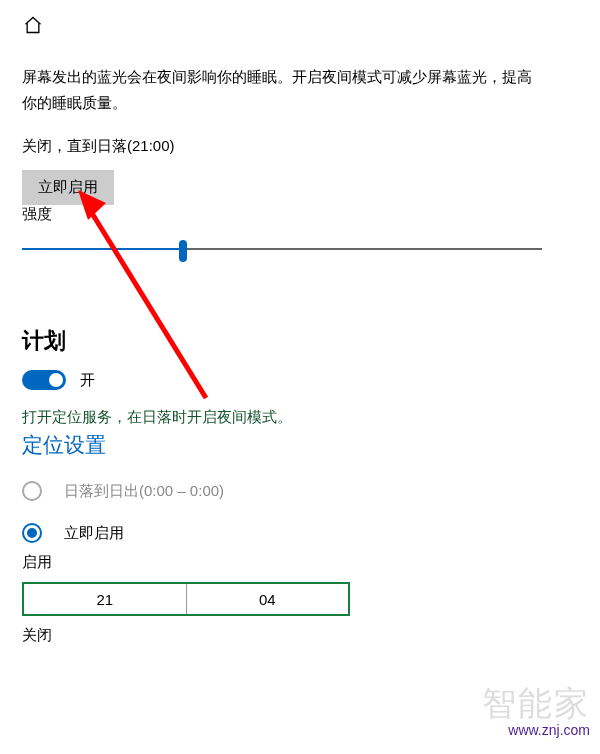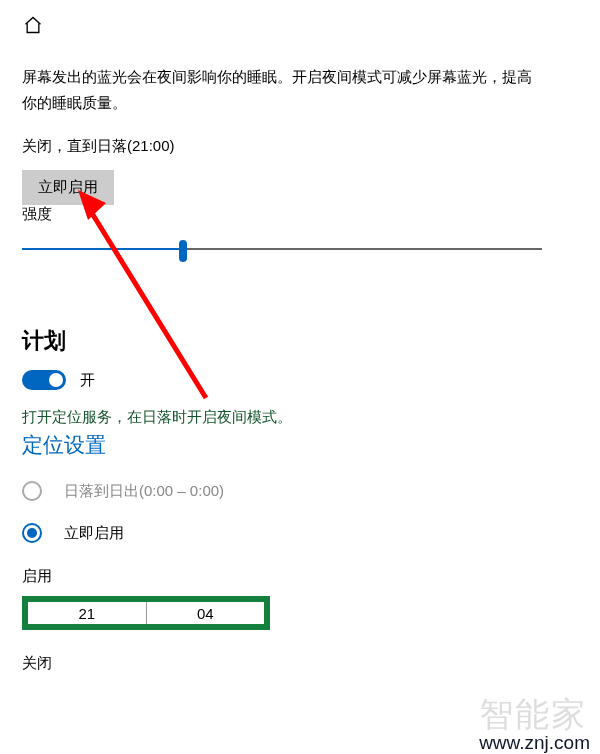--- a/index.html
+++ b/index.html
@@ -64,40 +64,40 @@
     border: 2px solid #333; display: inline-flex; align-items: center; justify-content: center;
     cursor: pointer; flex-shrink: 0;
   }
   .radio.selected { border-color: #0067c0; }
   .radio.selected::after {
     content: ""; width: 10px; height: 10px; border-radius: 50%; background: #0067c0;
   }
   .radio.disabled { border-color: #aaa; }
   .radio-label { font-size: 15px; }
   .radio-label.muted { color: #888; }
-  .time-label { font-size: 15px; margin-top: 24px; margin-bottom: 10px; }
-  .time-picker { display: flex; border: 6px solid #15803d; width: 248px; height: 34px; }
+  .time-label { font-size: 15px; margin-top: 10px; margin-bottom: 10px; }
+  .time-picker { display: flex; border: 2px solid #15803d; width: 328px; height: 34px; }
   .time-cell {
     flex: 1; display: flex; align-items: center; justify-content: center;
     font-size: 15px; cursor: pointer;
   }
   .time-cell + .time-cell { border-left: 1px solid #999; }
 
   
   .arrow-svg { position: absolute; left: 0; top: 0; pointer-events: none; }
 
   
   .watermark {
-    position: absolute; right: 10px; bottom: 0;
-    color: #ddd;
+    position: absolute; right: 10px; bottom: 16px;
+    text-align: right; color: #ddd;
     font-family: "SimHei", sans-serif;
     line-height: 1.1;
   }
   .watermark .wm1 { font-size: 34px; letter-spacing: 2px; }
-  .watermark .wm2 { font-size: 19px; color: #0f172a; }
+  .watermark .wm2 { font-size: 14px; color: #4c1d95; }
 </style>
 </head>
 <body>
 
 <div class="page">
   <div class="header">
     <span class="home-icon">
       <svg viewBox="0 0 24 24" width="20" height="20" fill="none" stroke="#000" stroke-width="1.6">
         <path d="M3 11 L12 3 L21 11"></path>
         <path d="M5 10 V21 H19 V10"></path>

